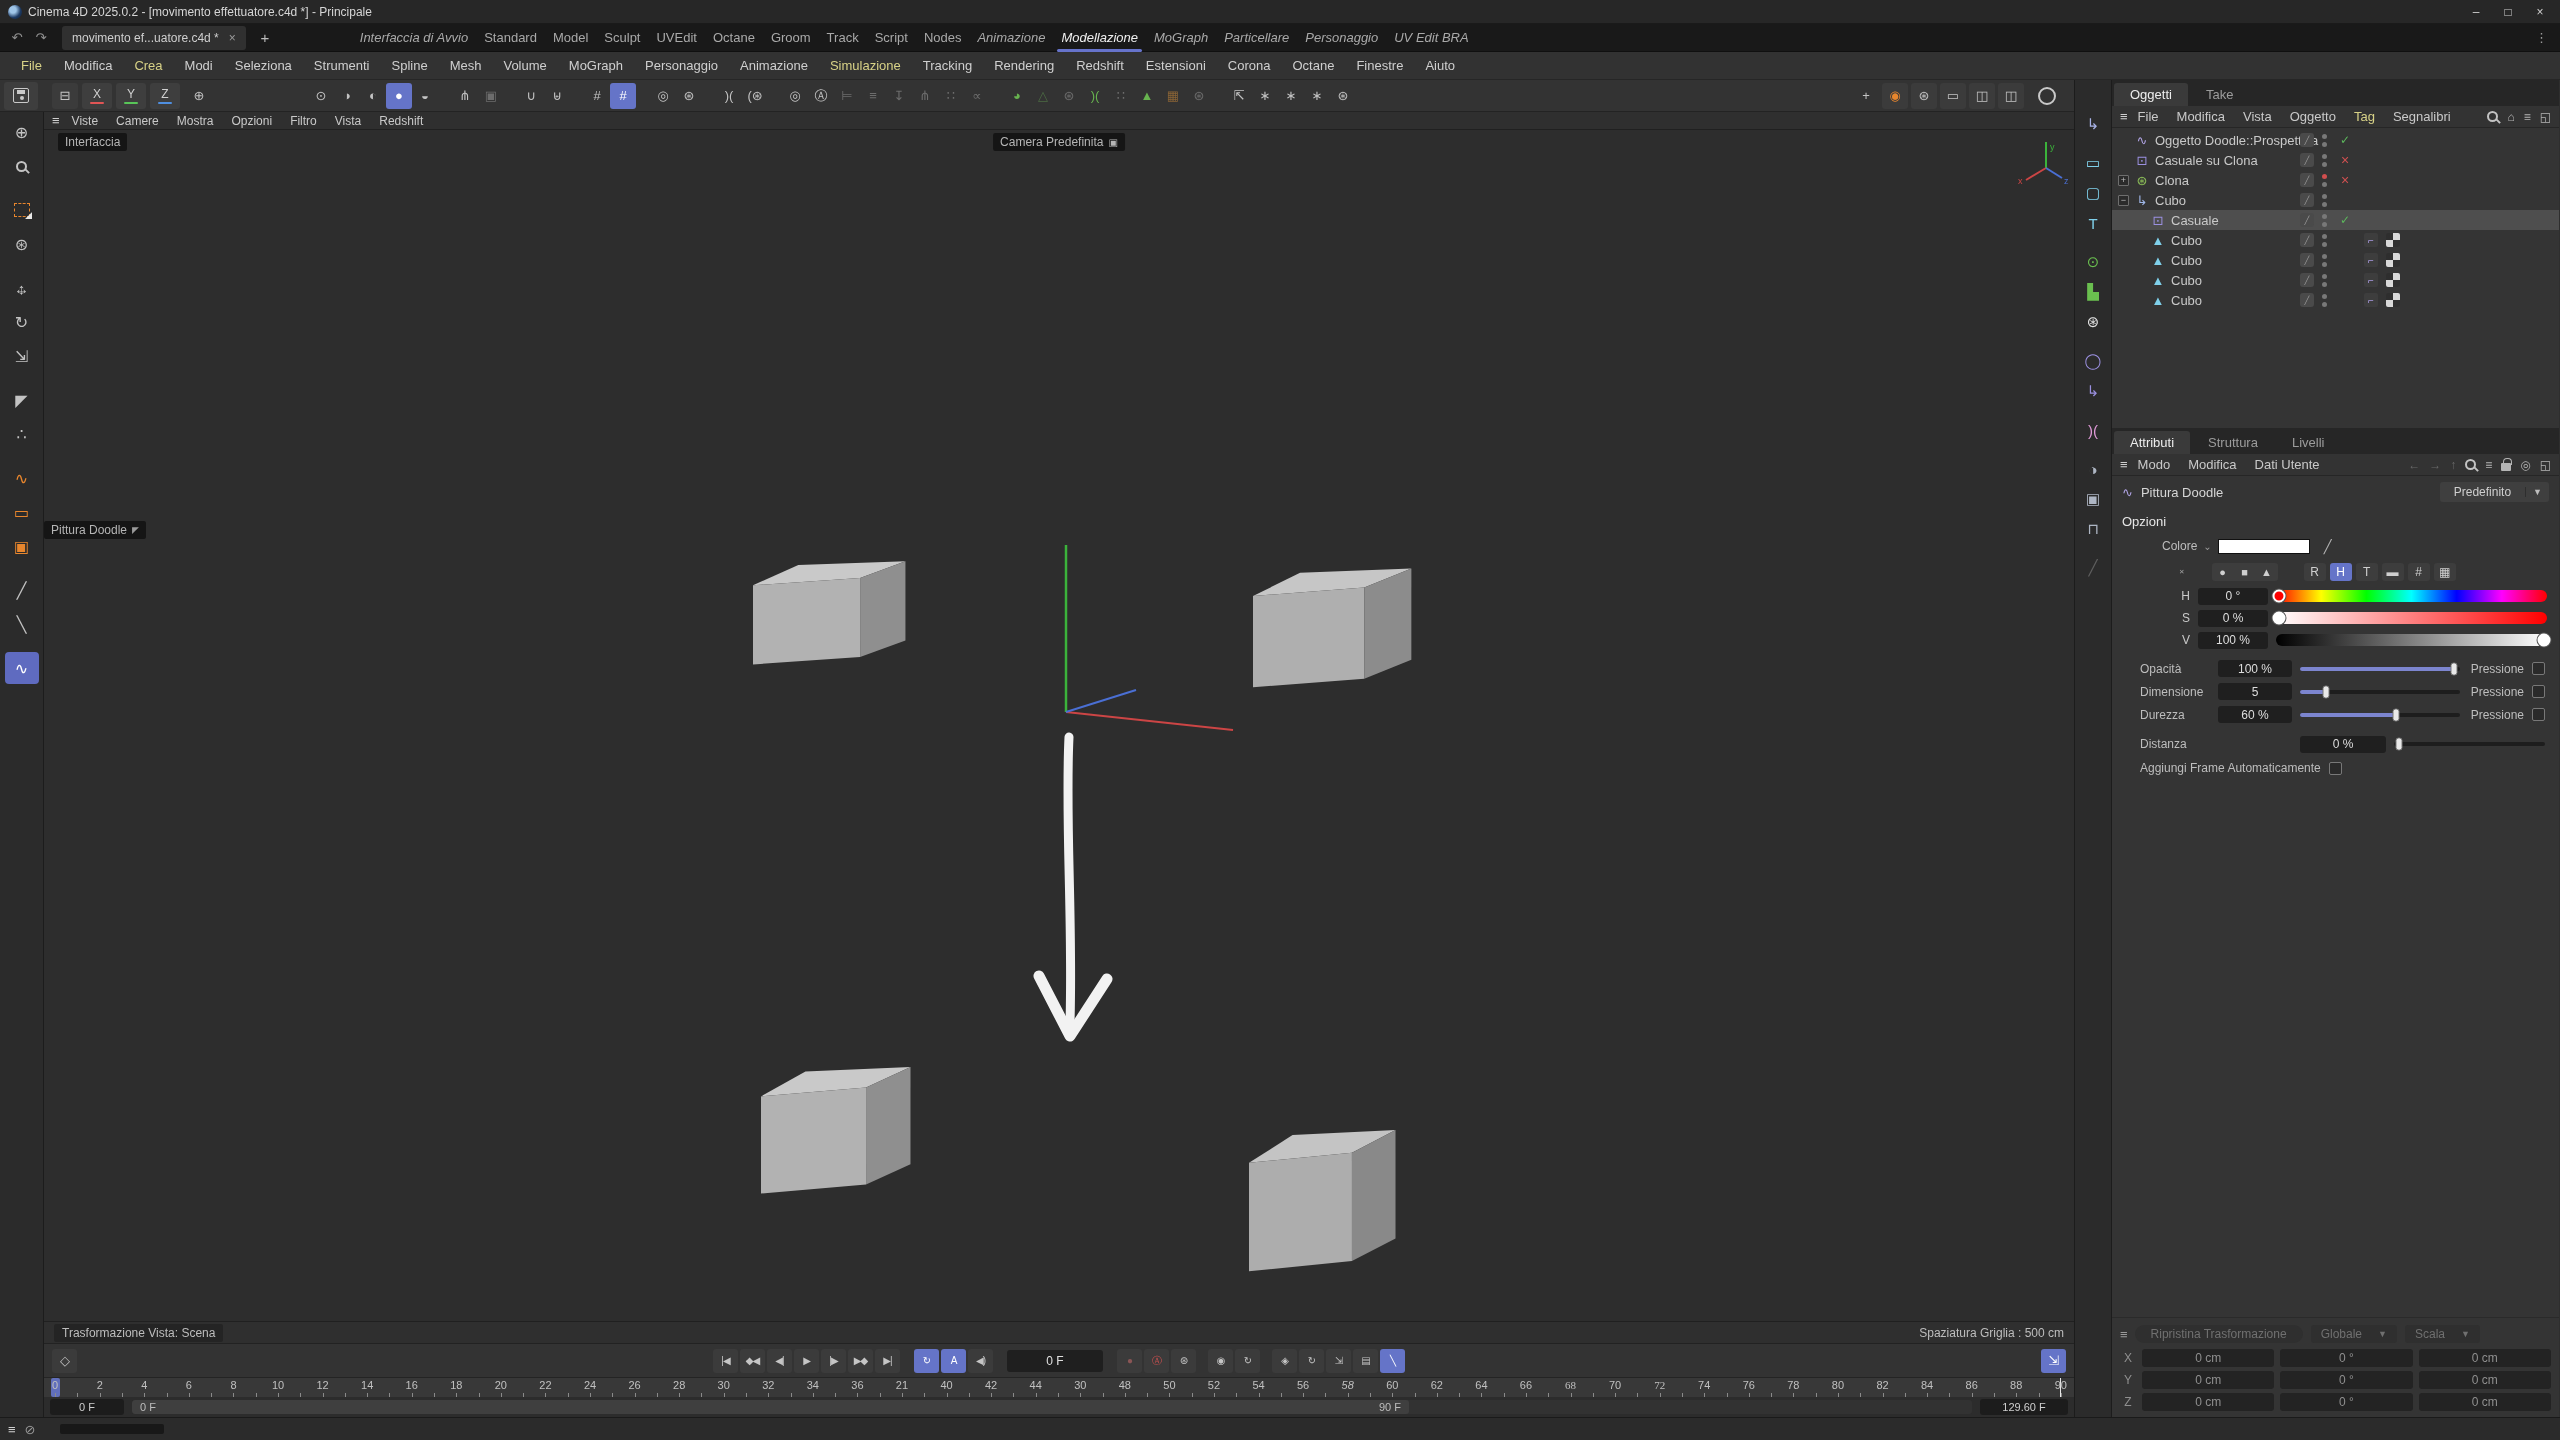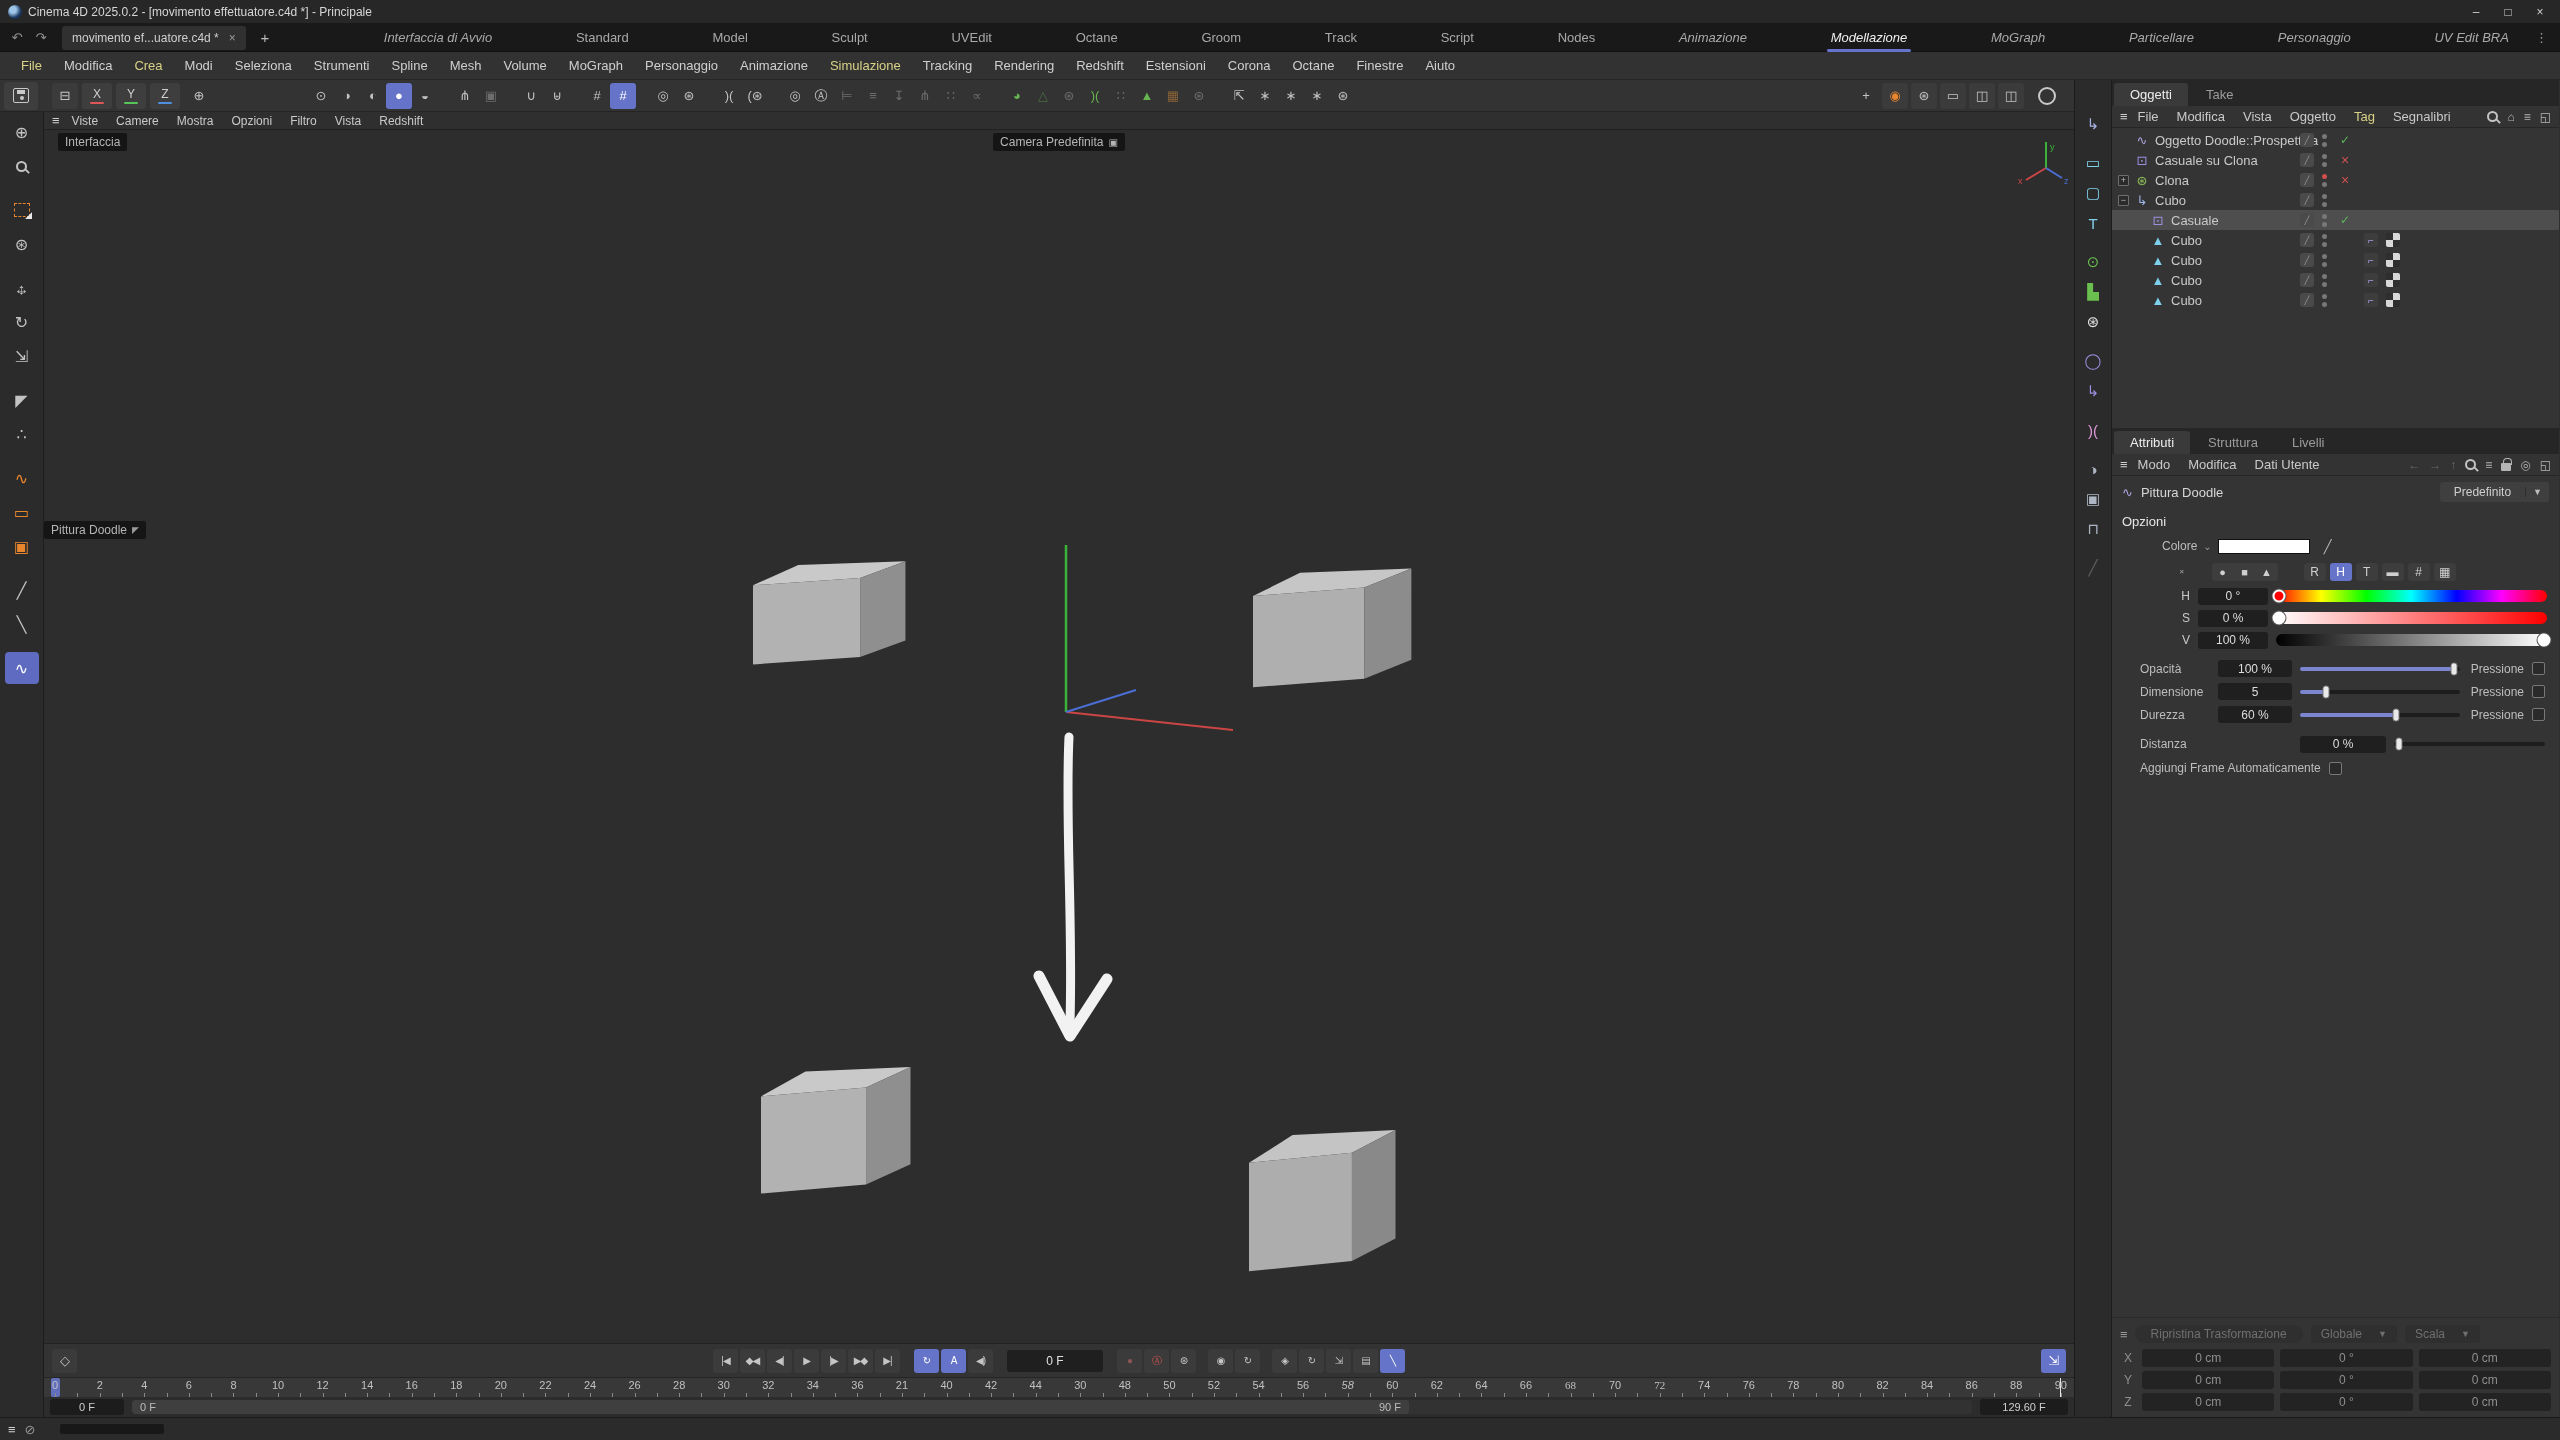--- a/index.html
+++ b/index.html
@@ -12,21 +12,21 @@
   .c4d-logo{width:14px;height:14px;border-radius:50%;background:radial-gradient(circle at 35% 35%,#9fc5e8 0 25%,#1d3a63 60%,#0d1b30);margin:0 6px 0 2px}
   .titlebar .title{font-size:12px;color:#d6d6d6}
   .wincontrols{margin-left:auto;display:flex;gap:4px}
   .wincontrols span{width:28px;height:18px;display:grid;place-items:center;font-size:12px;color:#cfcfcf;cursor:default}
   
   .tabrow{height:28px;background:#191919;display:flex;align-items:center;gap:2px;padding:0 6px;border-bottom:1px solid #101010}
   .tr-ico{width:22px;height:22px;display:grid;place-items:center;color:#8f8f8f;font-size:13px}
   .doctab{height:24px;background:#303030;border-radius:3px;display:flex;align-items:center;gap:10px;padding:0 10px;color:#cfcfcf;font-size:12px;margin-left:8px}
   .doctab .x{color:#9a9a9a}
   .plus{color:#bdbdbd;font-size:15px;margin-left:6px}
-  .wstabs{display:flex;align-items:center;margin-left:98px;flex:1;justify-content:space-between;padding-right:10px}
+  .wstabs{display:flex;align-items:center;margin-left:74px;flex:1;padding-right:10px}
   .wstab{position:relative;padding:5px 8px;color:#a9a9a9;font-size:13px;white-space:nowrap}
   .wstab.italic{font-style:italic}
   .wstab.active{color:#f0f0f0}
   .wstab.active::after{content:"";position:absolute;left:4px;right:4px;bottom:-2px;height:3px;background:#6673cb;border-radius:2px}
   .overflow{color:#9a9a9a;padding:0 6px}
   
   .menubar{height:28px;background:#323232;display:flex;align-items:center;gap:0;padding:0 10px;border-bottom:1px solid #262626}
   .menu-item{padding:5px 11px;color:#cfcfcf;font-size:13px}
   .menu-item.accent{color:#d8d287}
   
@@ -523,20 +523,24 @@
                 <line x1="6" y1="0" x2="6" y2="26" stroke="#3bb33b" stroke-width="2"></line>
                 <line x1="6" y1="26" x2="-14" y2="38" stroke="#cc4545" stroke-width="2"></line>
                 <line x1="6" y1="26" x2="22" y2="36" stroke="#4a6fd4" stroke-width="2"></line>
                 <text x="-22" y="42" font-size="9" fill="#cc4545">x</text>
                 <text x="10" y="8" font-size="9" fill="#3bb33b">y</text>
                 <text x="24" y="42" font-size="9" fill="#4a6fd4">z</text>
               </g>
             </svg>
           </div>
 
+          <div class="vpstatus">
+            <span class="lchip">Trasformazione Vista: Scena</span>
+            <span>Spaziatura Griglia : 500 cm</span>
+          </div>
 
           <div class="tl-controls">
             <span class="tlb boxed" style="font-size:13px">◇</span>
             <span class="tl-spacer"></span>
             <span style="display:flex;gap:2px">
 
             <span class="tlb boxed">
                   <span class="g">|◀</span>
                 </span>
                 <span class="tlb boxed">

